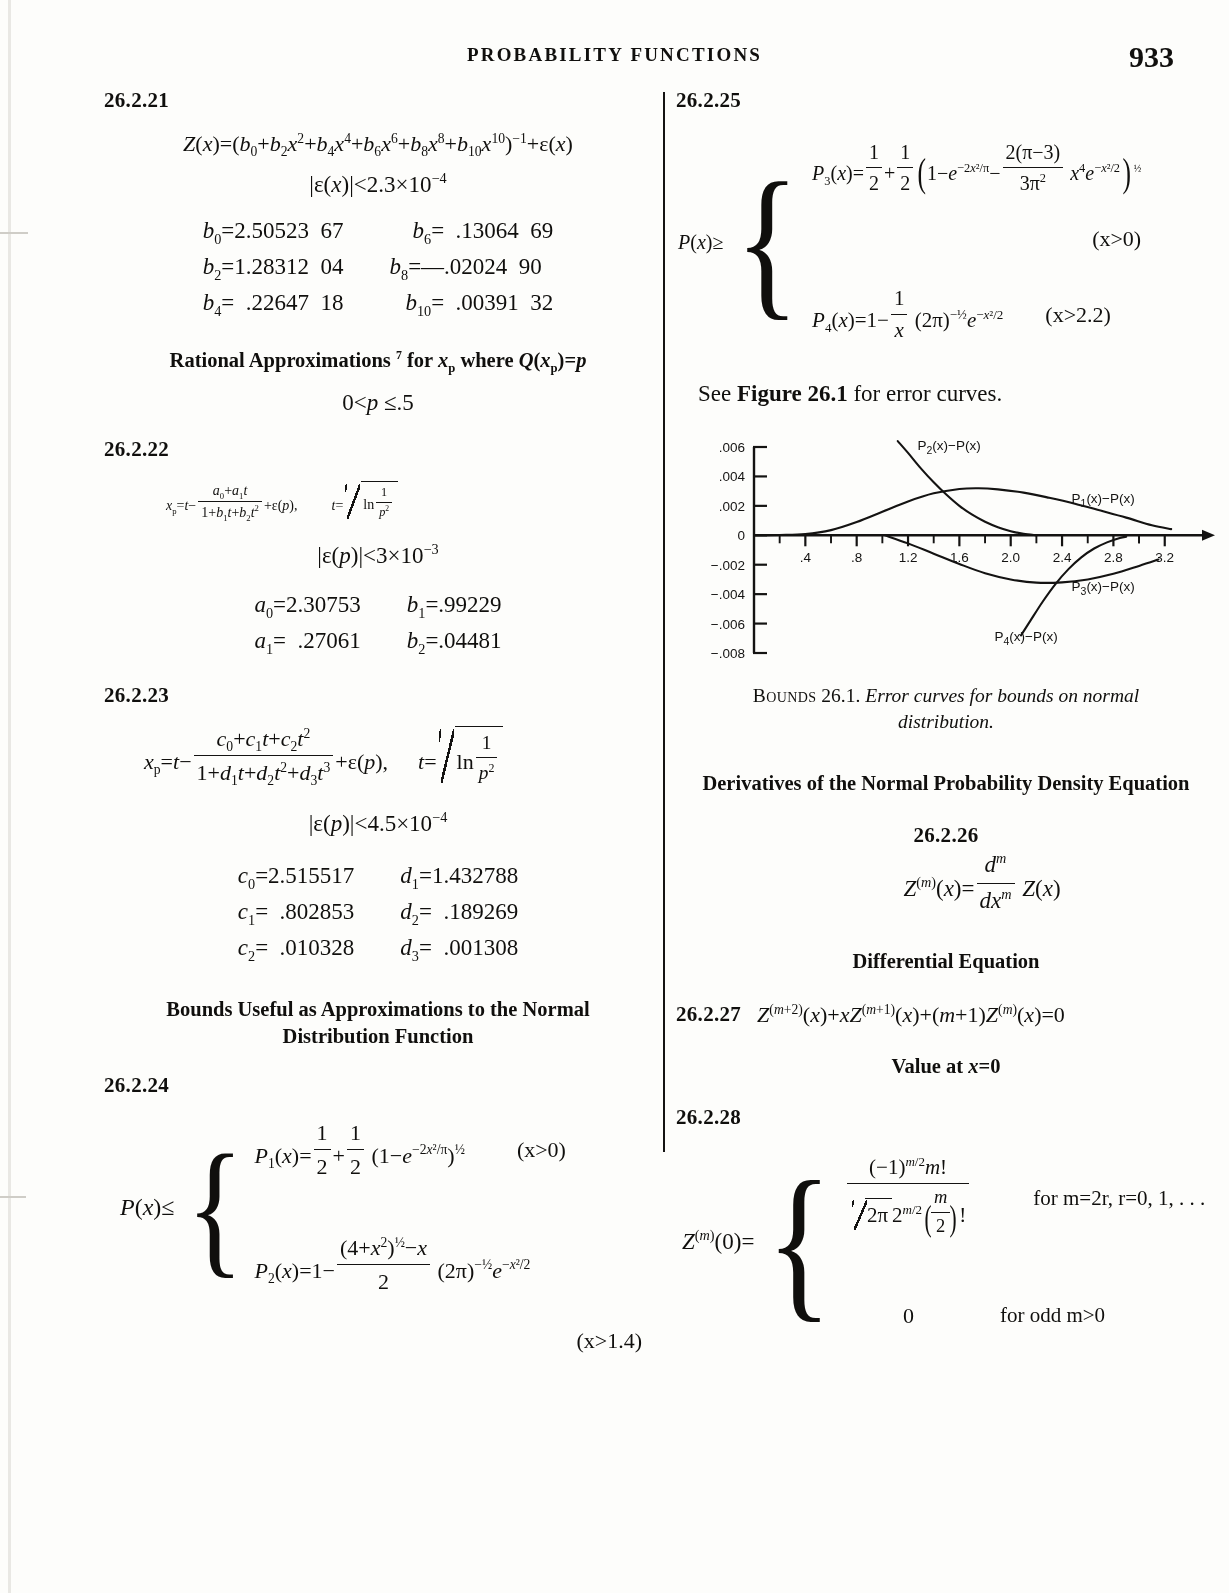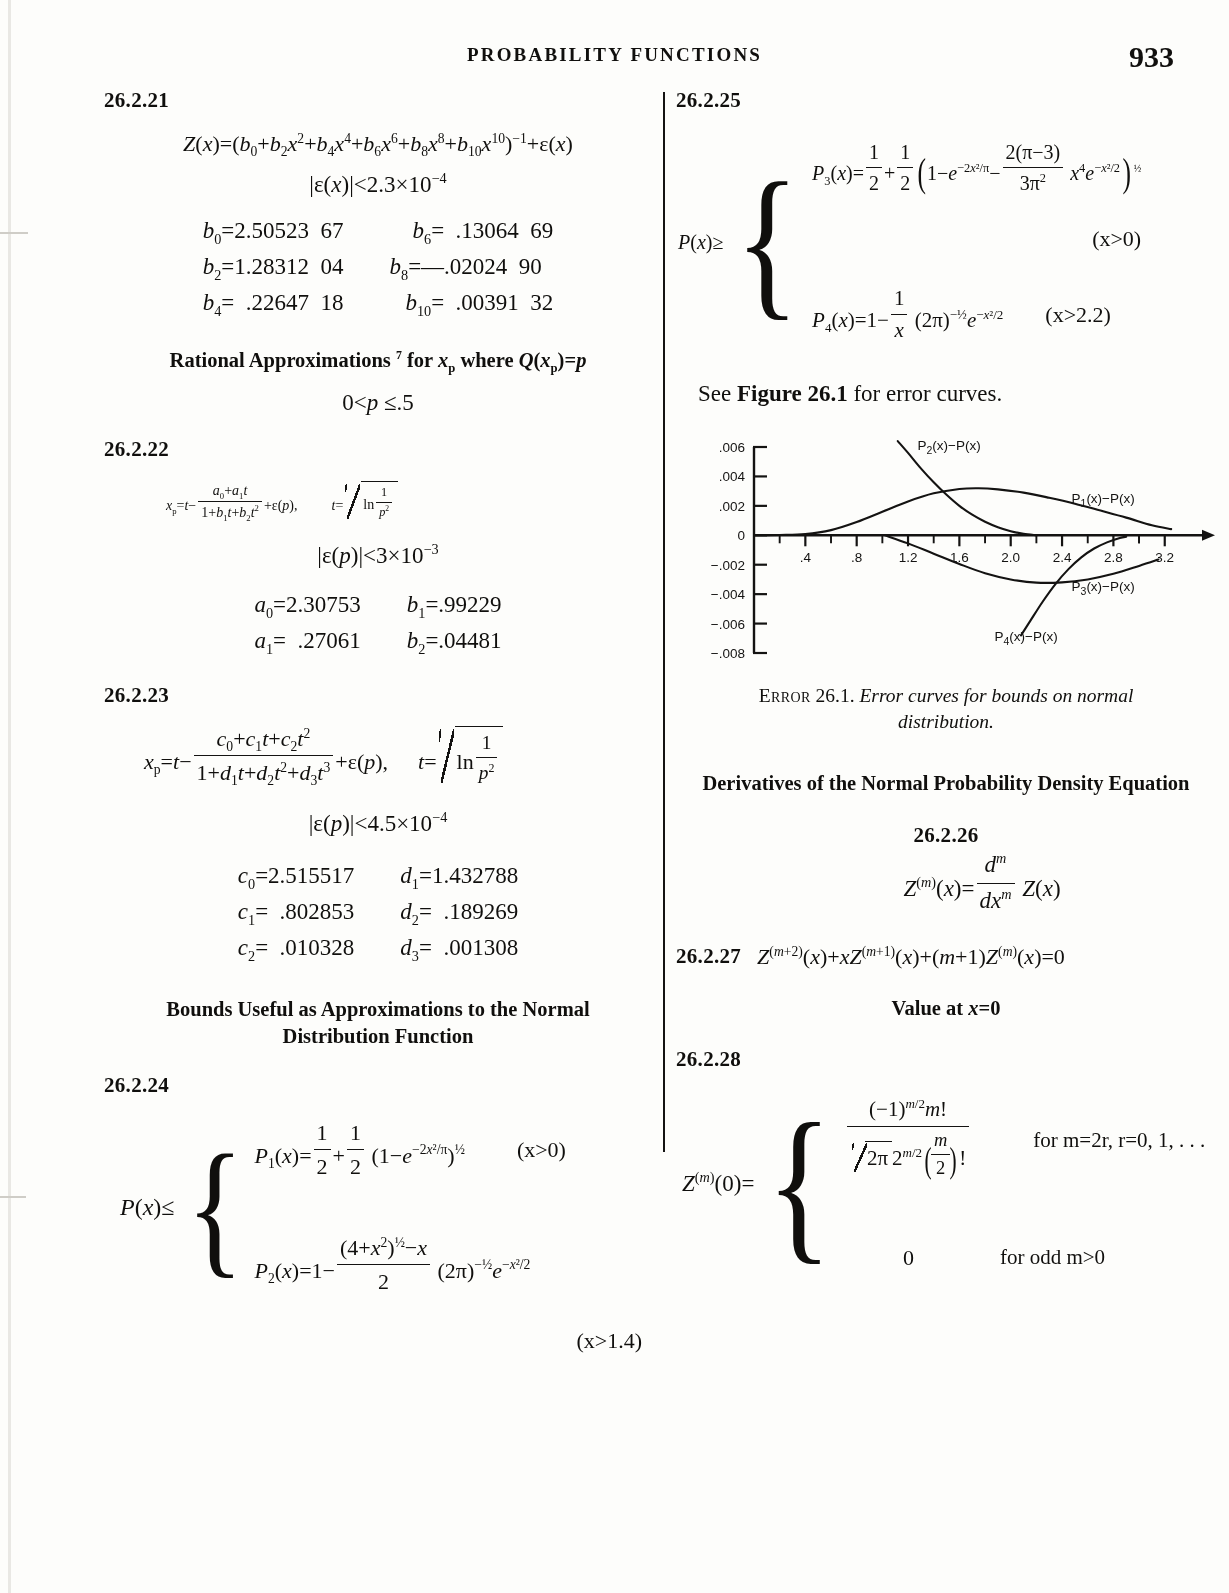--- a/index.html
+++ b/index.html
@@ -321,35 +321,36 @@
             <text x="427.13432835820896" y="166.2" text-anchor="middle" font-size="13.5" fill="#141312"><tspan>P</tspan><tspan dy="4" font-size="10.5">3</tspan><tspan dy="-4">(x)−P(x)</tspan></text>
           </g>
           <path d="M 344.99 210.34 C 346.48 208.01, 350.33 202.00, 353.97 196.36 C 357.61 190.72, 362.53 182.75, 366.81 176.50 C 371.08 170.25, 375.36 164.24, 379.64 158.84 C 383.92 153.45, 388.20 148.54, 392.48 144.13 C 396.76 139.71, 401.03 135.79, 405.31 132.36 C 409.59 128.92, 413.87 126.03, 418.15 123.53 C 422.43 121.03, 426.71 119.11, 430.99 117.35 C 435.26 115.58, 440.61 113.87, 443.82 112.93 C 447.03 112.00, 449.17 111.95, 450.24 111.76" fill="none" stroke="#141312" stroke-width="2.1" stroke-linecap="round"></path>
           <g>
             <text x="350.1194029850746" y="216.22857142857143" text-anchor="middle" font-size="13.5" fill="#141312"><tspan>P</tspan><tspan dy="4" font-size="10.5">4</tspan><tspan dy="-4">(x)−P(x)</tspan></text>
           </g>
         </svg>
     </div>
 
     <div class="figcap">
-      <span class="smcaps">Error</span>
+      <span class="smcaps">Bounds</span>
       <span>26.1.</span>
       <span class="it">Error    curves    for    bounds    on    normal</span><br>
       <span class="it">distribution.</span>
     </div>
 
     <div class="sechead" style="margin-top:34px;">Derivatives of the Normal Probability Density Equation</div>
 
     <div style="display:flex;align-items:center;margin-top:26px;flex-direction:column;">
       <span class="eqnum" style="margin:0;">26.2.26</span>
       <span class="mathline" style="font-size:23px;margin-left:72px;">
         <span class="ital">Z</span><sup>(<span class="ital">m</span>)</sup>(<span class="ital">x</span>)=<span class="frac"><span class="num"><span class="ital">d</span><sup><span class="ital">m</span></sup></span><span class="den"><span class="ital">dx</span><sup><span class="ital">m</span></sup></span></span>&nbsp;<span class="ital">Z</span>(<span class="ital">x</span>)
       </span>
     </div>
 
+    <div class="sechead" style="margin-top:30px;">Differential Equation</div>
 
     <div style="display:flex;align-items:center;margin-top:22px;">
       <span class="eqnum" style="margin:0;">26.2.27</span>
       <span class="mathline" style="font-size:22px;margin-left:16px;">
         <span class="ital">Z</span><sup>(<span class="ital">m</span>+2)</sup>(<span class="ital">x</span>)+<span class="ital">xZ</span><sup>(<span class="ital">m</span>+1)</sup>(<span class="ital">x</span>)+(<span class="ital">m</span>+1)<span class="ital">Z</span><sup>(<span class="ital">m</span>)</sup>(<span class="ital">x</span>)=0
       </span>
     </div>
 
     <div class="sechead" style="margin-top:22px;">
       Value at <span class="ital">x</span>=0

